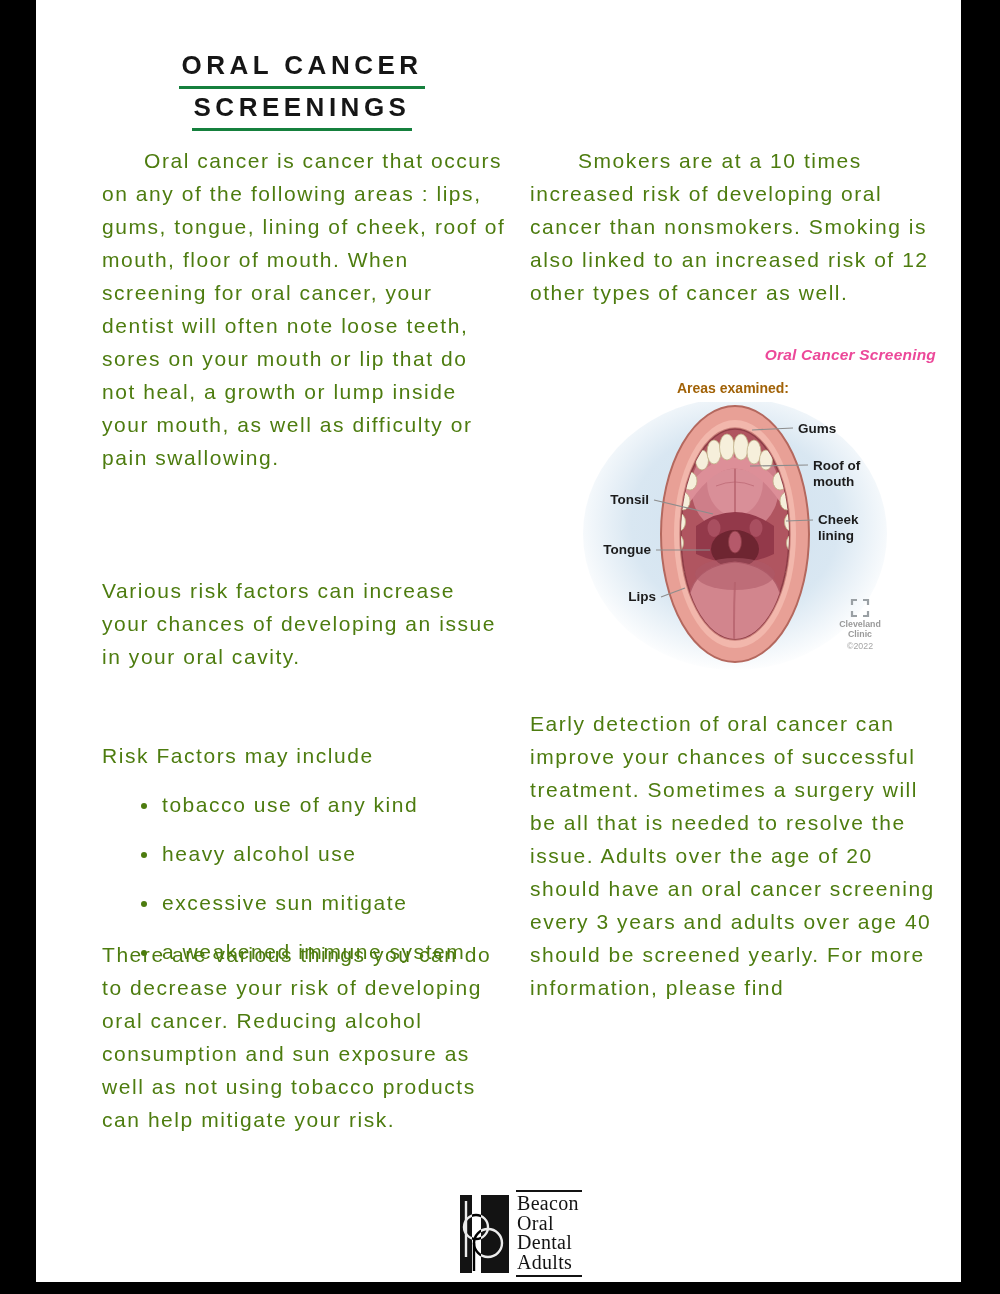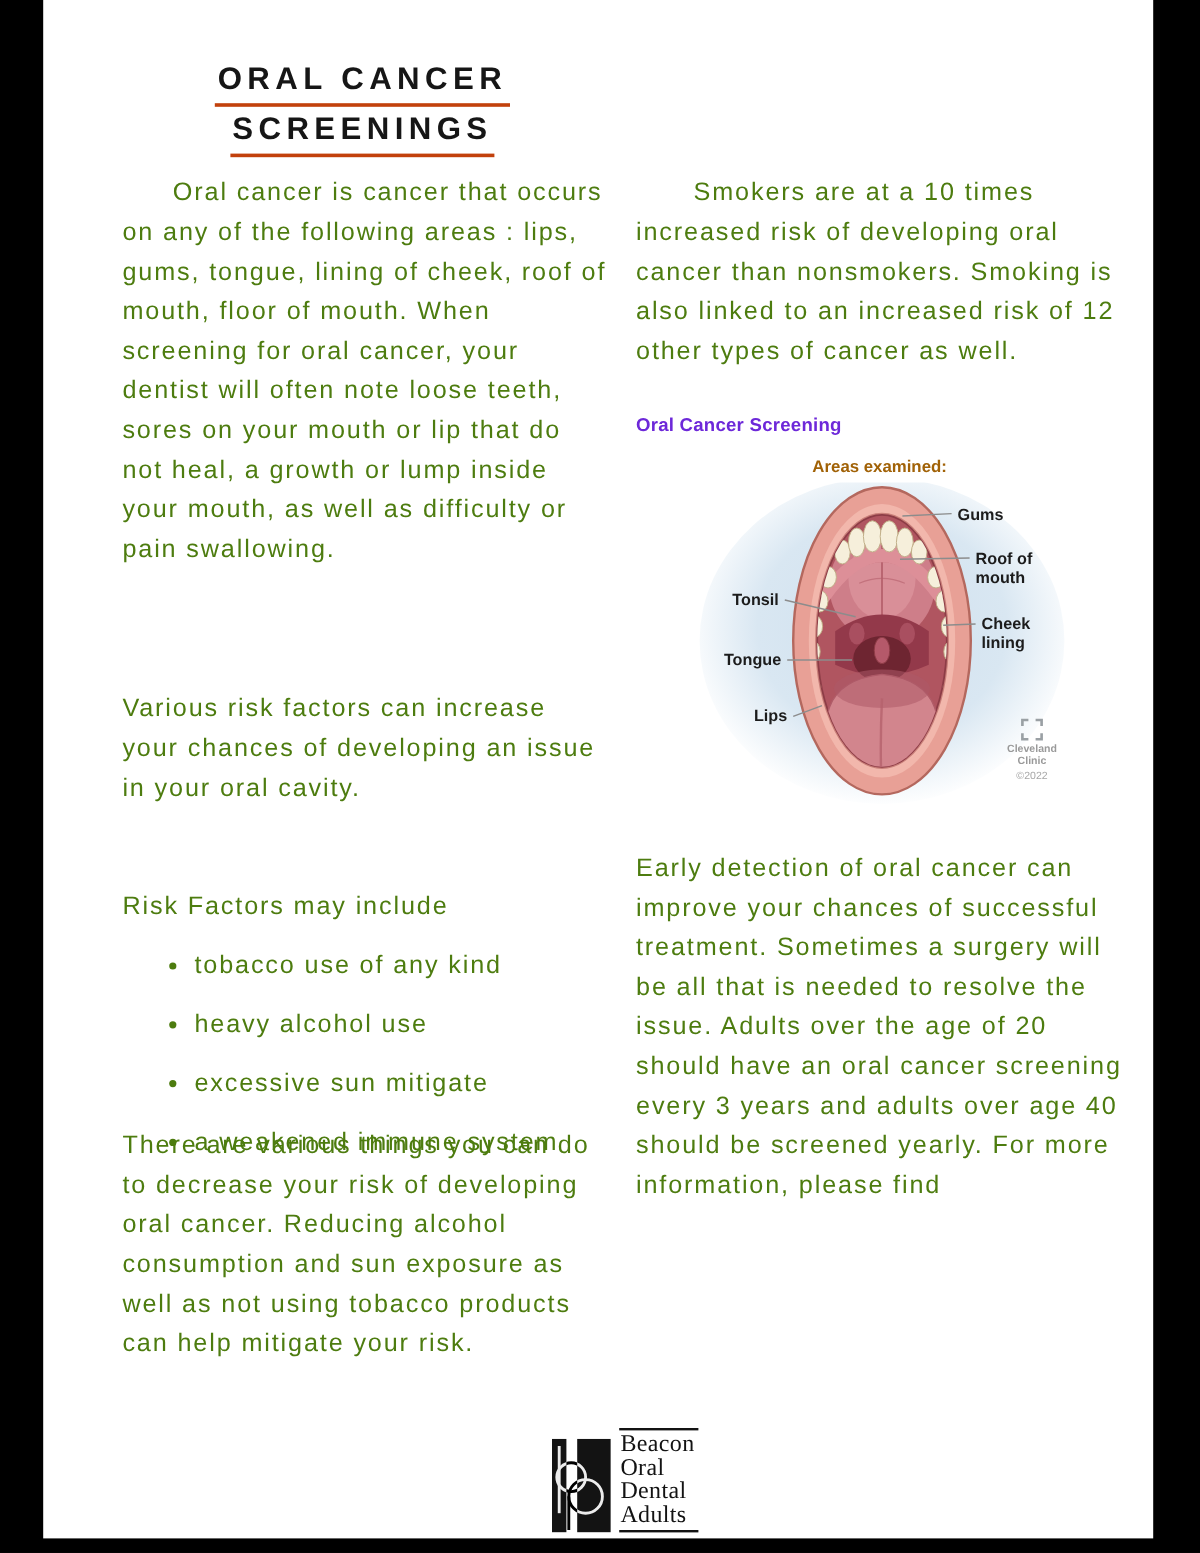--- a/index.html
+++ b/index.html
@@ -3,44 +3,44 @@
 <meta charset="utf-8">
 <style>
   html,body{margin:0;padding:0;background:#000;}
   .canvas{position:relative;width:1000px;height:1294px;background:#000;overflow:hidden;
           font-family:"Liberation Sans",sans-serif;}
   .page{position:absolute;left:36px;top:0;width:925px;height:1282px;background:#ffffff;}
 
   
   .doc-title{position:absolute;left:66px;top:50px;width:400px;text-align:center;color:#161616;}
   .doc-title .tline{display:inline-block;font-size:26px;font-weight:800;letter-spacing:4.5px;
-          border-bottom:3px solid #c2410c;padding:0 2px 5px 2px;margin-bottom:3px;}
+          border-bottom:3px solid #15803d;padding:0 2px 5px 2px;margin-bottom:3px;}
 
   
   .col{position:absolute;width:406px;color:#4d7c0f;font-size:21px;line-height:33px;
        letter-spacing:1.55px;font-weight:400;}
   .col-left{left:66px;}
   .col-right{left:494px;}
   .para{margin:0;}
   .indent{text-indent:42px;}
   ul.risks{margin:0;padding-left:42px;}
   ul.risks li{margin:16px;padding-left:2px;}
 
   
-  .illus-title{position:absolute;left:494px;top:346px;width:406px;text-align:left;
-       font-size:15.5px;font-weight:700;letter-spacing:0.2px;color:#6d28d9;}
+  .illus-title{position:absolute;left:494px;top:346px;width:406px;text-align:right;
+       font-size:15.5px;font-weight:700;letter-spacing:0.2px;color:#ec4899;font-style:italic;}
   .illus-subtitle{position:absolute;left:494px;top:380px;width:406px;text-align:center;
        font-size:14px;font-weight:700;color:#a16207;}
   .illus-svg{position:absolute;left:494px;top:402px;}
   .illus-svg text{font-family:"Liberation Sans",sans-serif;font-size:13.5px;font-weight:600;fill:#1c1c1c;}
   .illus-svg text.credit-name{font-size:8.8px;font-weight:700;fill:#9a9a9a;}
   .illus-svg text.credit-year{font-size:8.8px;font-weight:400;fill:#a6a6a6;}
 
   
-  .footer-logo{position:absolute;left:424px;top:1190px;display:flex;align-items:flex-end;}
+  .footer-logo{position:absolute;left:424px;top:1190px;display:flex;align-items:center;}
   .logo-mark{margin-right:7px;}
   .logo-text{font-family:"Liberation Serif",serif;font-size:20px;line-height:19.5px;color:#131313;
        border-top:2px solid #131313;border-bottom:2px solid #131313;padding:2px 1px 3px 1px;
        min-width:64px;letter-spacing:0.3px;}
 </style>
 </head>
 <body>
 
 <div class="canvas">
   <div class="page">

